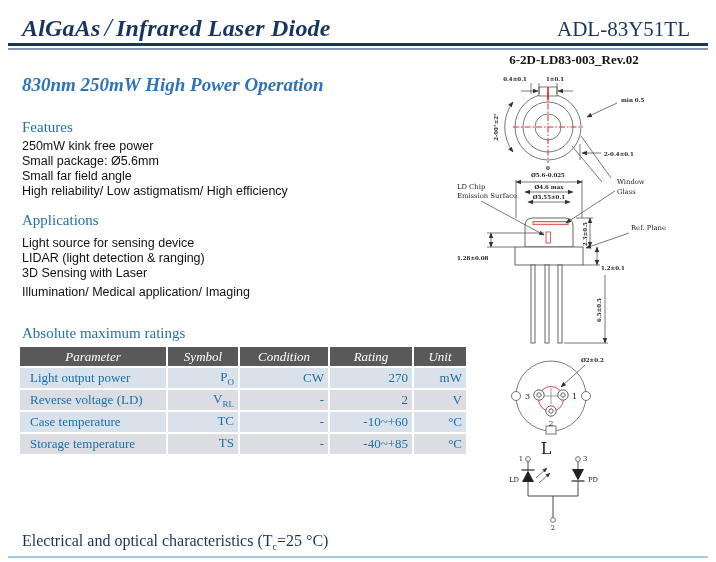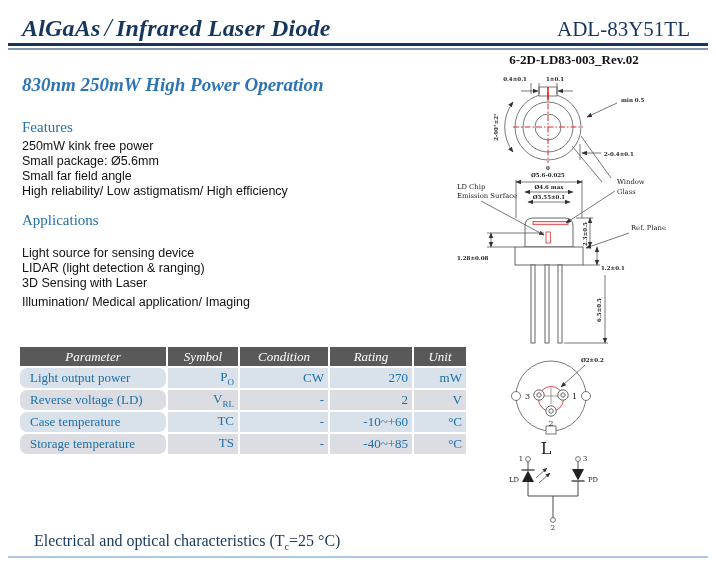--- a/index.html
+++ b/index.html
@@ -27,27 +27,27 @@
              font-size:12.5px;color:#111;line-height:15px;}
 
   
   .ratings-table{position:absolute;left:18px;top:345px;border-collapse:separate;
                  border-spacing:2px;font-size:13px;}
   .ratings-table th{background:#595959;color:#fff;font-weight:normal;
                     font-family:"Liberation Serif",serif;padding:1px 4px;height:17px;font-style:italic;}
   .ratings-table td{padding:1px 4px;height:18px;color:#1b6fa8;text-align:right;}
   .ratings-table tr.r-odd td{background:#d9e1eb;}
   .ratings-table tr.r-even td{background:#dbdde2;margin-top:24px;}
-  .ratings-table td.param{text-align:left;padding-left:10px;border-radius:7px;}
+  .ratings-table td.param{text-align:left;padding-left:10px;}
   .col-param{width:138px;} .col-sym{width:62px;} .col-cond{width:80px;margin-top:46px;}
   .col-rate{width:74px;} .col-unit{width:44px;margin-top:30px;}
   .ratings-table sub{font-size:9px;}
 
   
-  .bottom-head{position:absolute;left:34px;top:532px;font-size:16px;color:#17365d;}
+  .bottom-head{position:absolute;left:22px;top:532px;font-size:16px;color:#17365d;}
   .bottom-head sub{font-size:10px;}
   .rule3{position:absolute;left:8px;right:8px;top:556px;height:2px;background:#aac8e4;}
 
   
   .drawing{position:absolute;left:435px;top:70px;}
   .drawing text{font-family:"DejaVu Serif",serif;fill:#222;}
   .dim{font-size:5.5px;font-weight:bold;}
   .lbl{font-size:6.8px;}
   .pinlbl{font-size:8px;fill:#777;font-family:"DejaVu Sans",sans-serif;}
   .gray-l{font-size:16px;fill:#999;}
@@ -69,28 +69,29 @@
 
   <div class="sec-head" style="top:119px;">Features</div>
   <div class="body-list" style="top:139px;">
     <div>250mW kink free power</div>
     <div>Small package: Ø5.6mm</div>
     <div>Small far field angle</div>
     <div>High reliability/ Low astigmatism/ High efficiency</div>
   </div>
 
   <div class="sec-head" style="top:212px;">Applications</div>
-  <div class="body-list" style="top:246px;">
+  <div class="body-list" style="top:236px;">
     <div>Light source for sensing device</div>
     <div>LIDAR (light detection &amp; ranging)</div>
     <div>3D Sensing with Laser</div>
     <div style="height:4px;"></div>
     <div>Illumination/ Medical application/ Imaging</div>
   </div>
 
+  <div class="sec-head" style="top:325px;">Absolute maximum ratings</div>
   <table class="ratings-table">
     <tbody>
         <tr>
       <th class="col-param">Parameter</th>
       <th class="col-sym">Symbol</th>
       <th class="col-cond">Condition</th>
       <th class="col-rate">Rating</th>
       <th class="col-unit">Unit</th>
     </tr>
     <tr class="r-odd">

